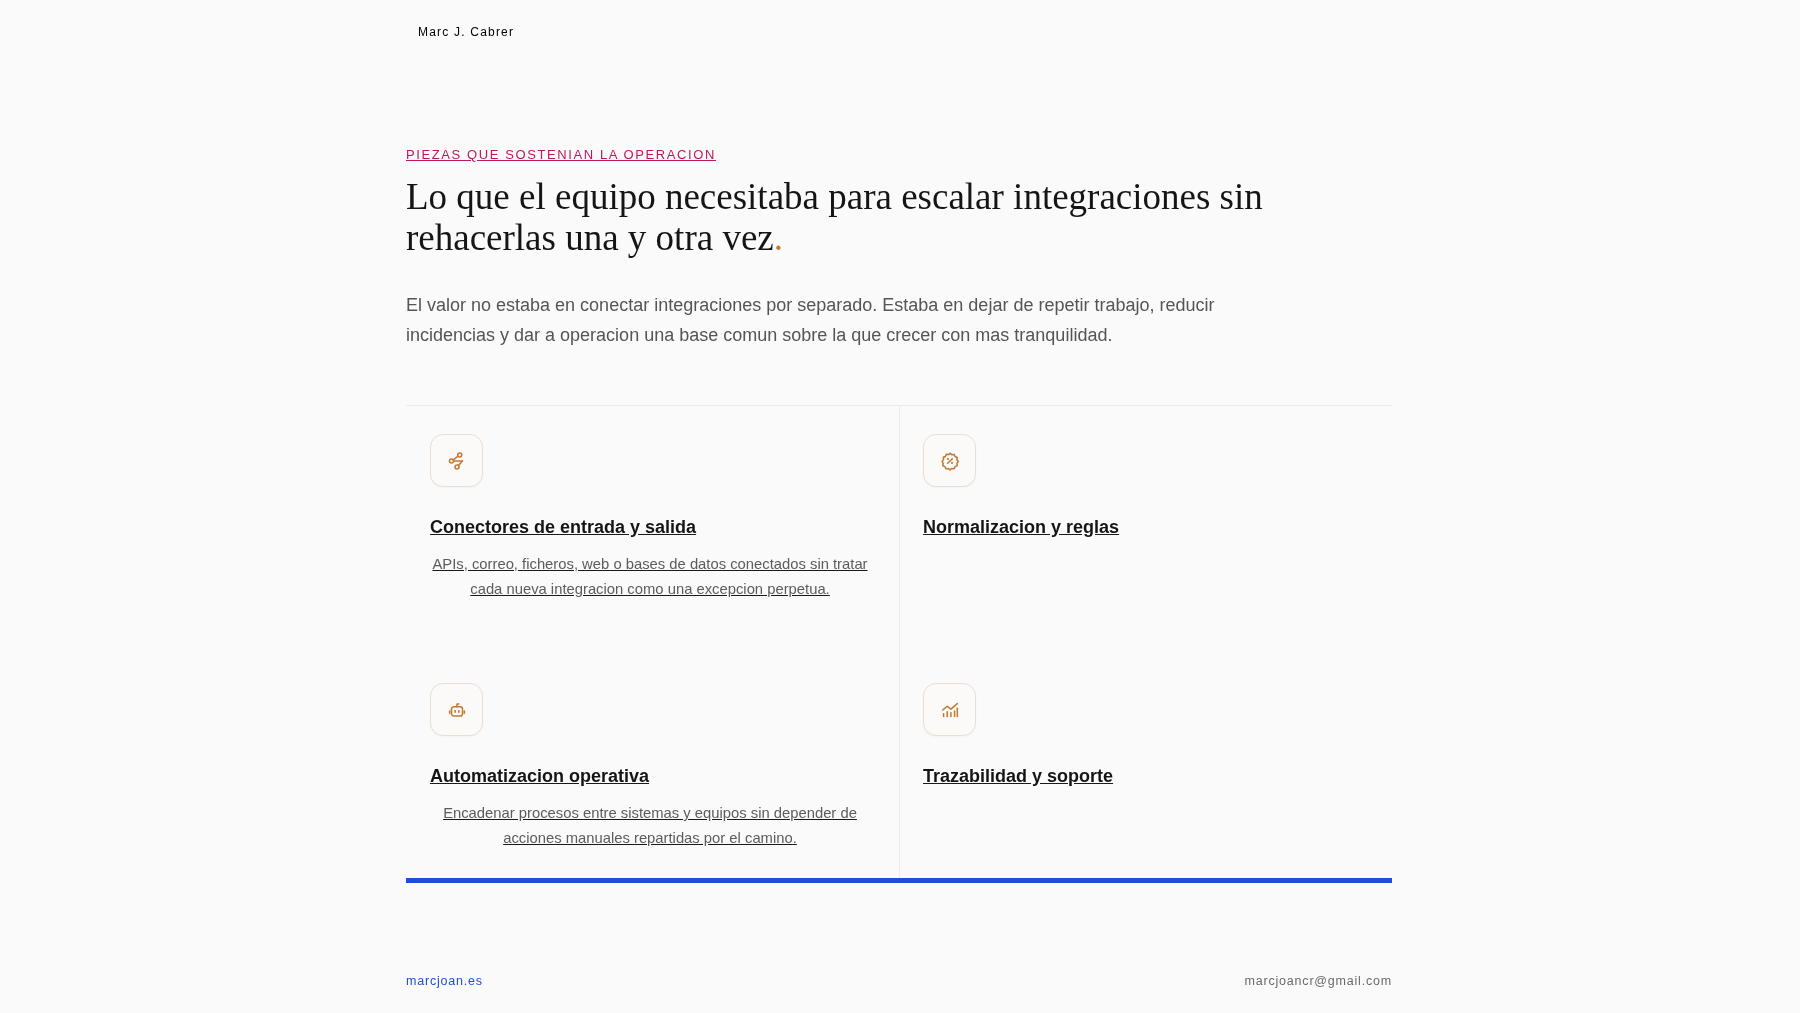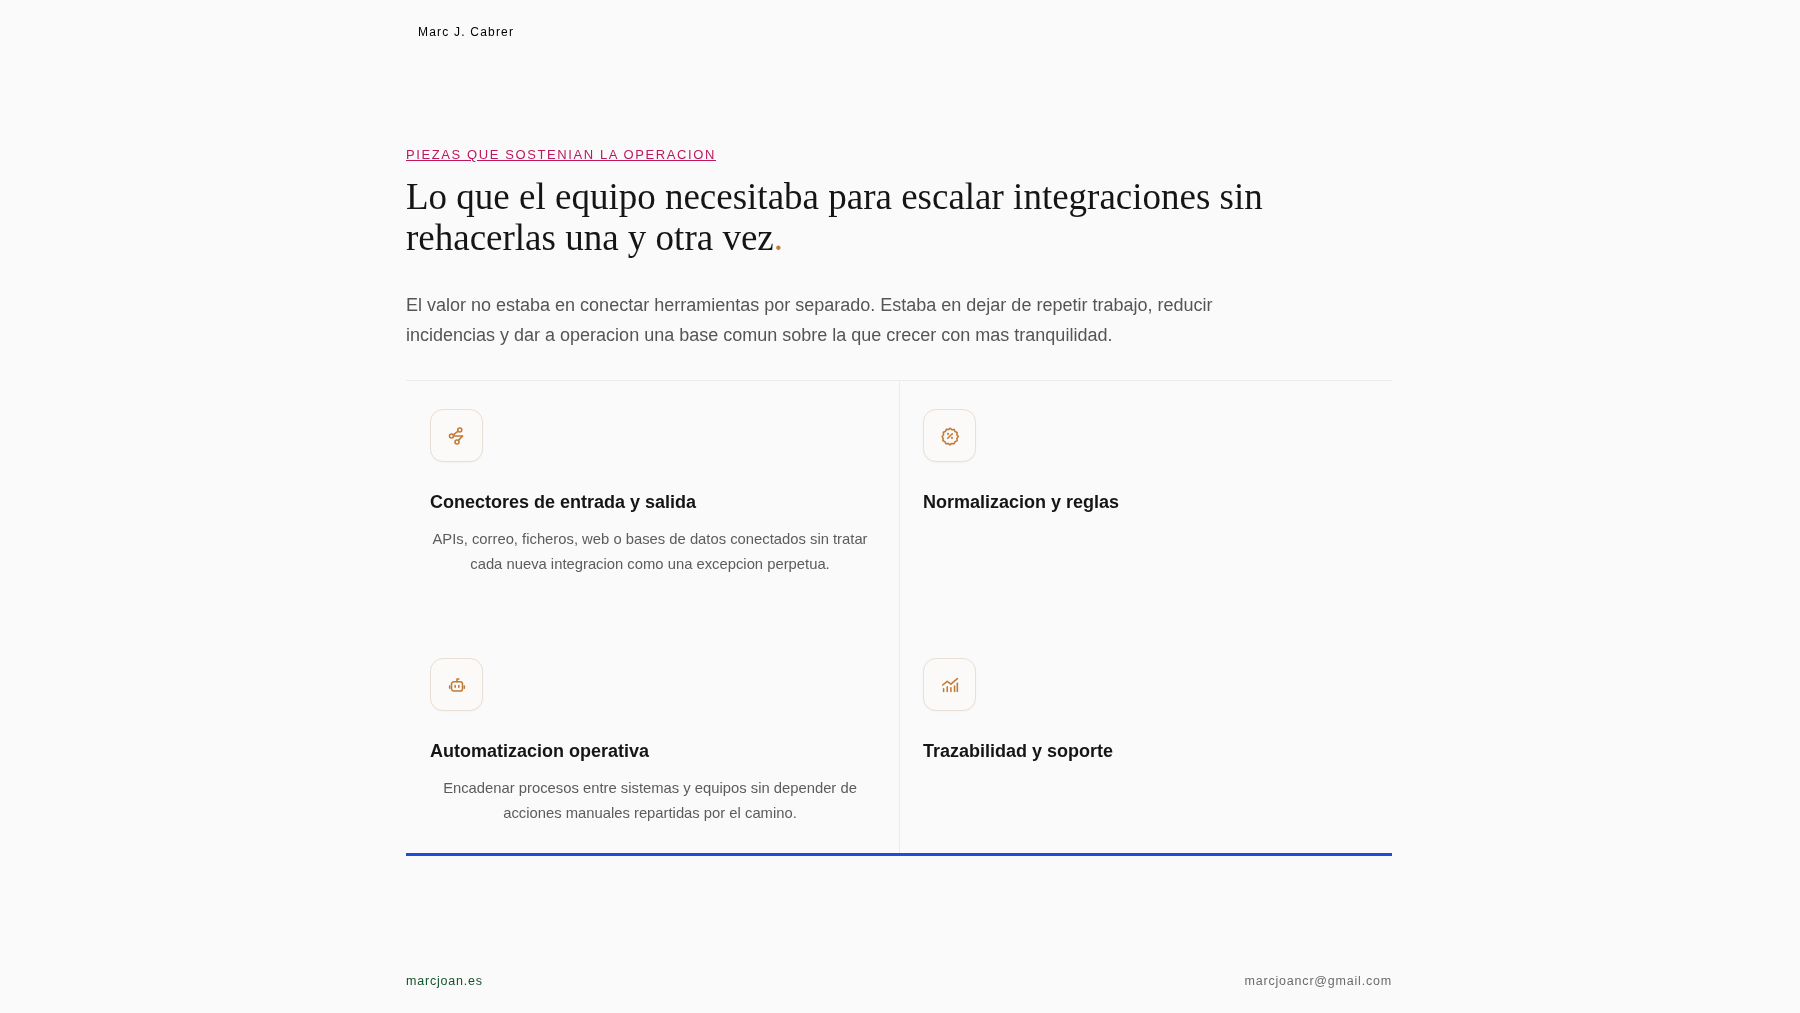--- a/index.html
+++ b/index.html
@@ -15,50 +15,50 @@
     position:absolute; top:176px; left:0; width:900px; margin:0;
     font-family:"Liberation Serif", "DejaVu Serif", serif; font-weight:400;
     font-size:37px; line-height:41px; color:#151515;
   }
   .title .dot { color:#c27a35; }
   .lead {
     position:absolute; top:290px; left:0; width:880px; margin:0;
     font-size:18px; line-height:30px; color:#555;
   }
   .grid {
-    position:absolute; top:380px; left:0; width:986px; height:472px;
-    border-top:1px solid #ececec; border-bottom:3px solid #1d4ed8;
-    display:grid; grid-template-columns:493px 493px; grid-template-rows:249px 222px;
+    position:absolute; top:405px; left:0; width:986px; height:472px;
+    border-top:1px solid #ececec; border-bottom:5px solid #1d4ed8;
+    display:grid; grid-template-columns:493px 493px; grid-template-rows:249px 222px;text-decoration:underline;
   }
   .grid::after {
     content:""; position:absolute; left:493px; top:0; bottom:0; width:1px; background:#ececec;
   }
   .cell { position:relative; padding:28px 24px 0 24px; box-sizing:border-box; }
   .icon-box {
     width:51px; height:51px; border:1px solid #eadfd4; border-radius:13px;
     background:#fbfaf9; display:flex; align-items:center; justify-content:center;
     box-shadow:0 1px 2px rgba(0,0,0,0.03);
   }
   .icon-box svg { width:22px; height:22px; stroke:#c27a35; fill:none; stroke-width:1.7; stroke-linecap:round; stroke-linejoin:round; }
   .cell h3 { margin:28px 0 0 0; font-size:18px; font-weight:700; color:#151515; line-height:24px; }
   .cell p { margin:13px 0 0 0; font-size:14.8px; line-height:24.5px; color:#5c5c5c; width:440px;text-align:center; }
-  .footer-left { position:absolute; top:974px; left:406px; font-size:12.5px; letter-spacing:0.8px; color:#14532d; }
+  .footer-left { position:absolute; top:974px; left:406px; font-size:12.5px; letter-spacing:0.8px; color:#1d4ed8; }
   .footer-right { position:absolute; top:974px; right:408px; font-size:12.5px; letter-spacing:0.8px; color:#6b6b6b; }
 </style>
 </head>
 <body>
 
 <div class="wrap">
   <div class="brand">Marc J. Cabrer</div>
 
   <div class="eyebrow">PIEZAS QUE SOSTENIAN LA OPERACION</div>
 
   <h2 class="title"><span>Lo que el equipo necesitaba para escalar integraciones sin rehacerlas una y otra vez</span><span class="dot">.</span></h2>
 
-  <p class="lead">El valor no estaba en conectar herramientas por separado. Estaba en dejar de repetir trabajo, reducir incidencias y dar a operacion una base comun sobre la que crecer con mas tranquilidad.</p>
+  <p class="lead">El valor no estaba en conectar integraciones por separado. Estaba en dejar de repetir trabajo, reducir incidencias y dar a operacion una base comun sobre la que crecer con mas tranquilidad.</p>
 
   <div class="grid">
     <div class="cell">
       <div class="icon-box">
         <svg viewBox="0 0 24 24">
             <circle cx="6" cy="12" r="2.2"></circle>
             <circle cx="15" cy="5.5" r="2.2"></circle>
             <circle cx="12" cy="18.5" r="2.2"></circle>
             <path d="M8.2 12H18"></path>
             <path d="M13.2 6.8 8 10.8"></path>

